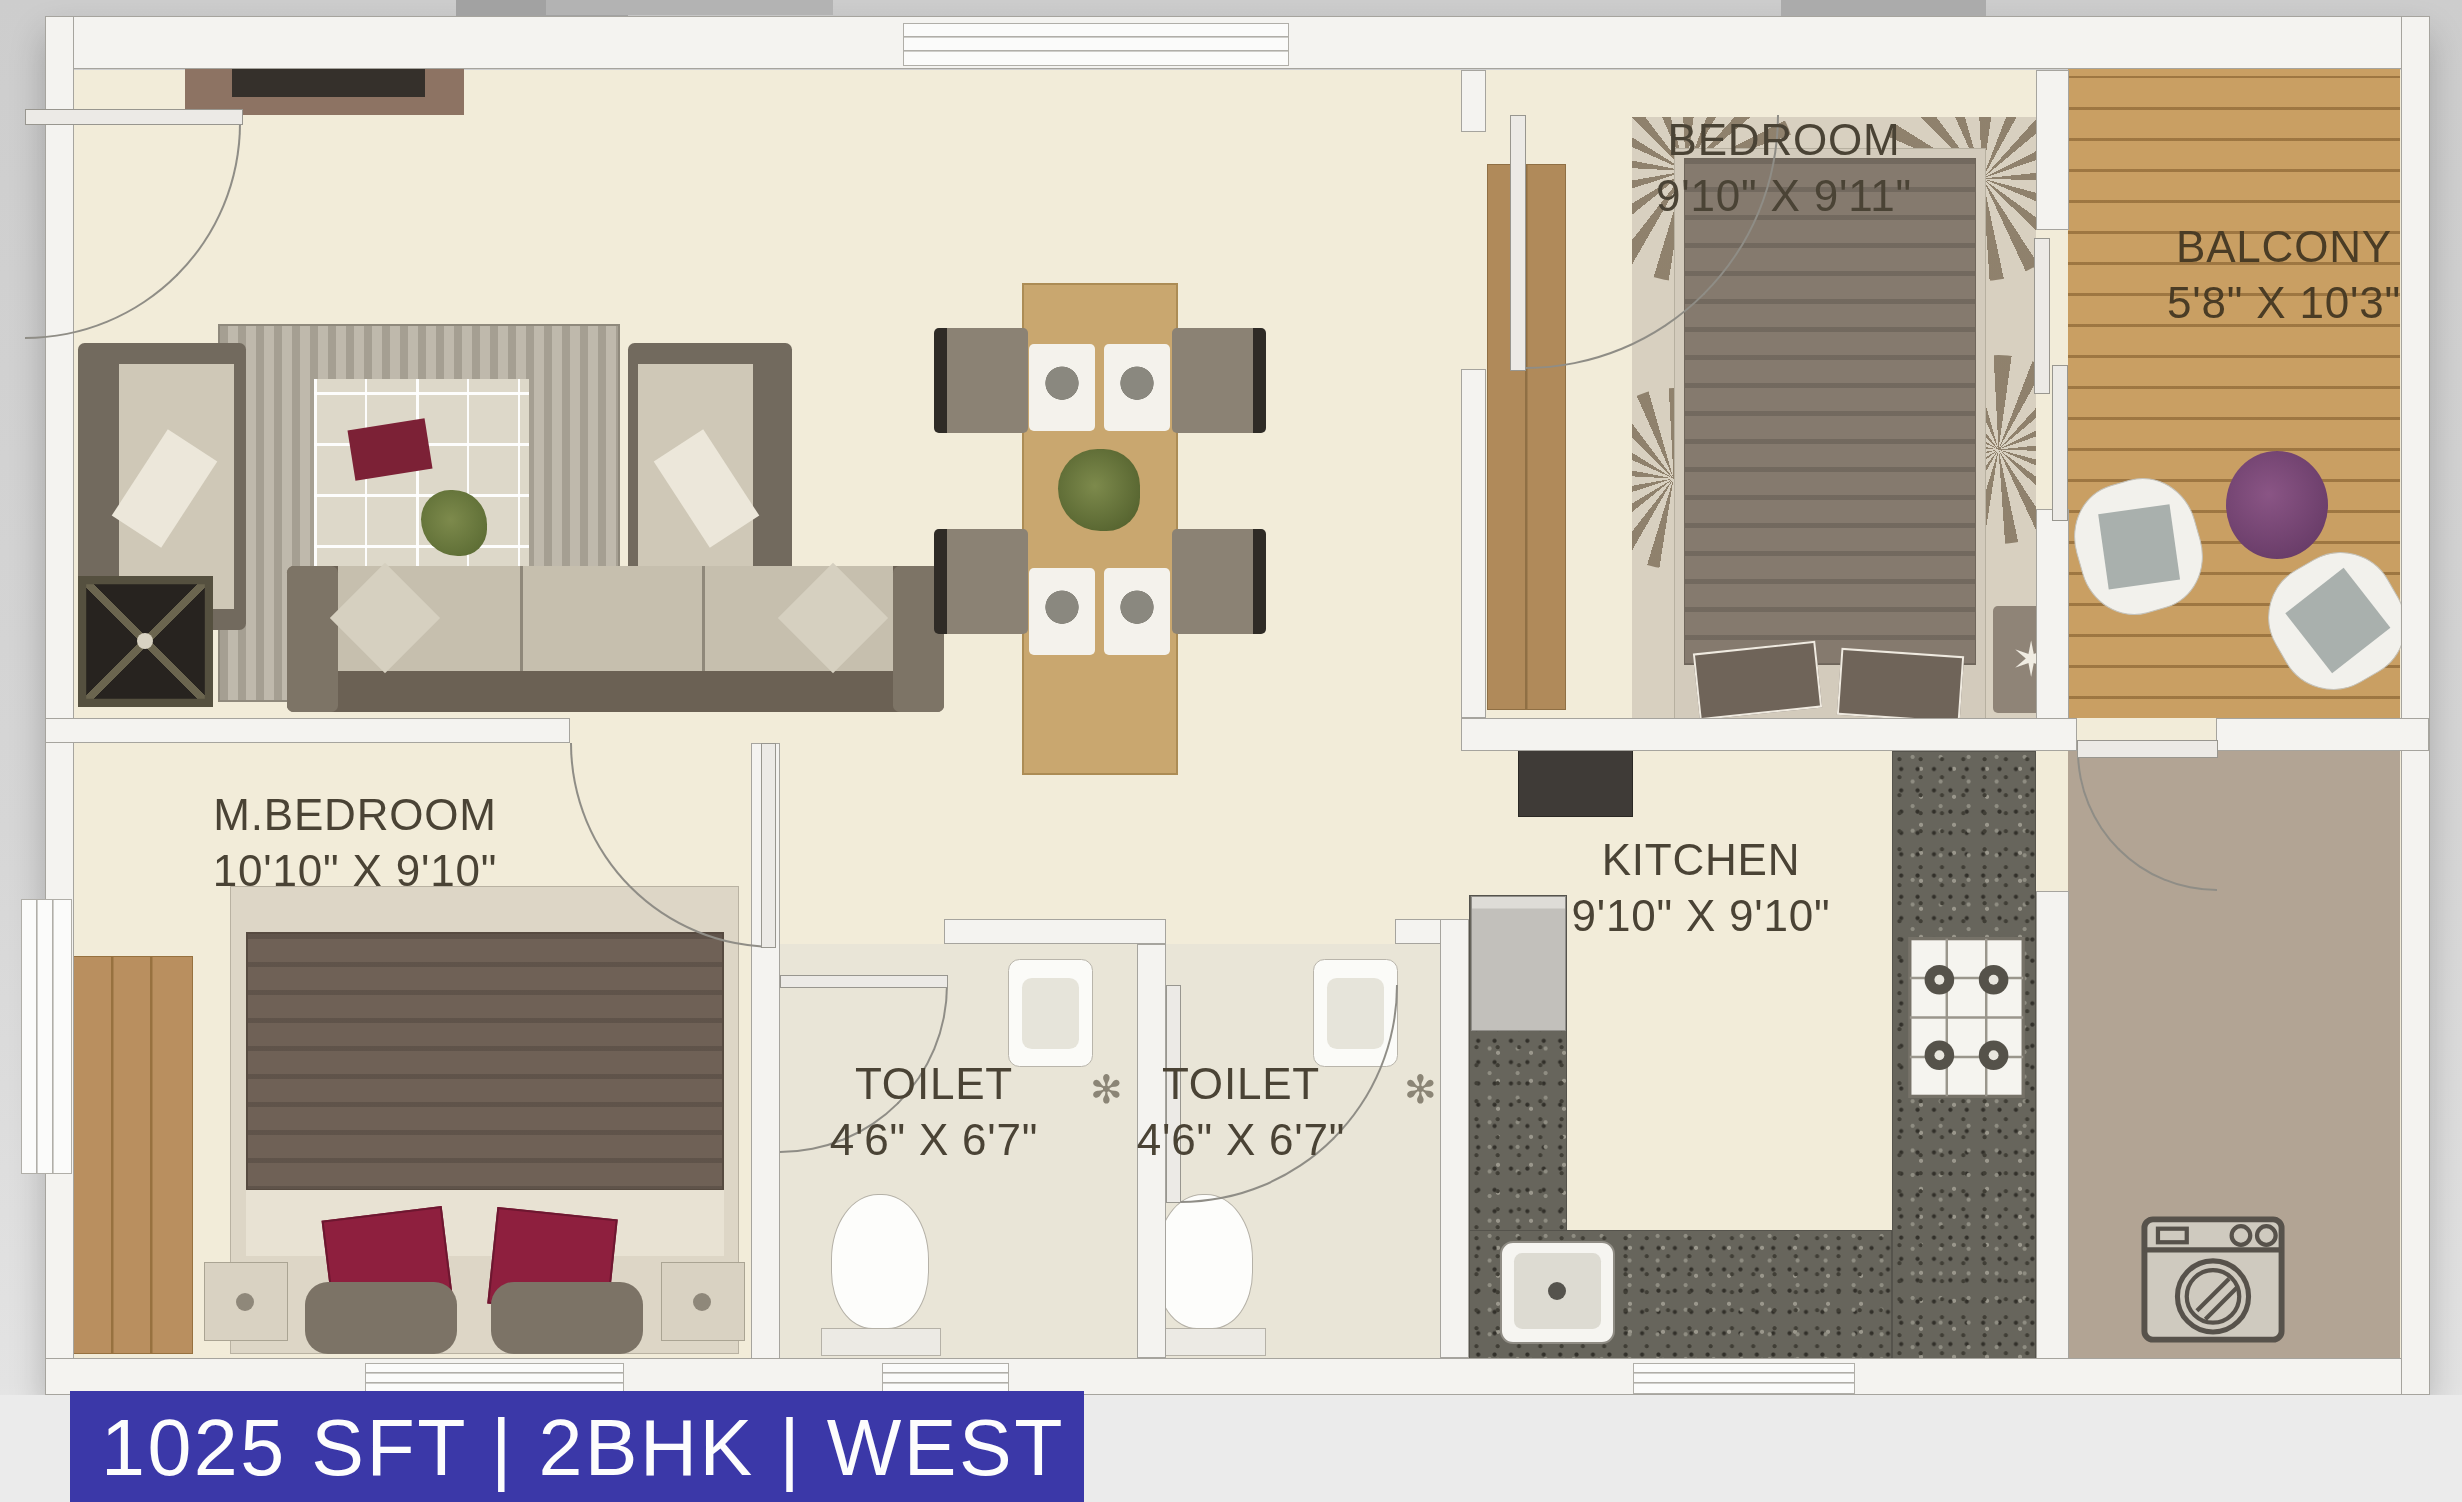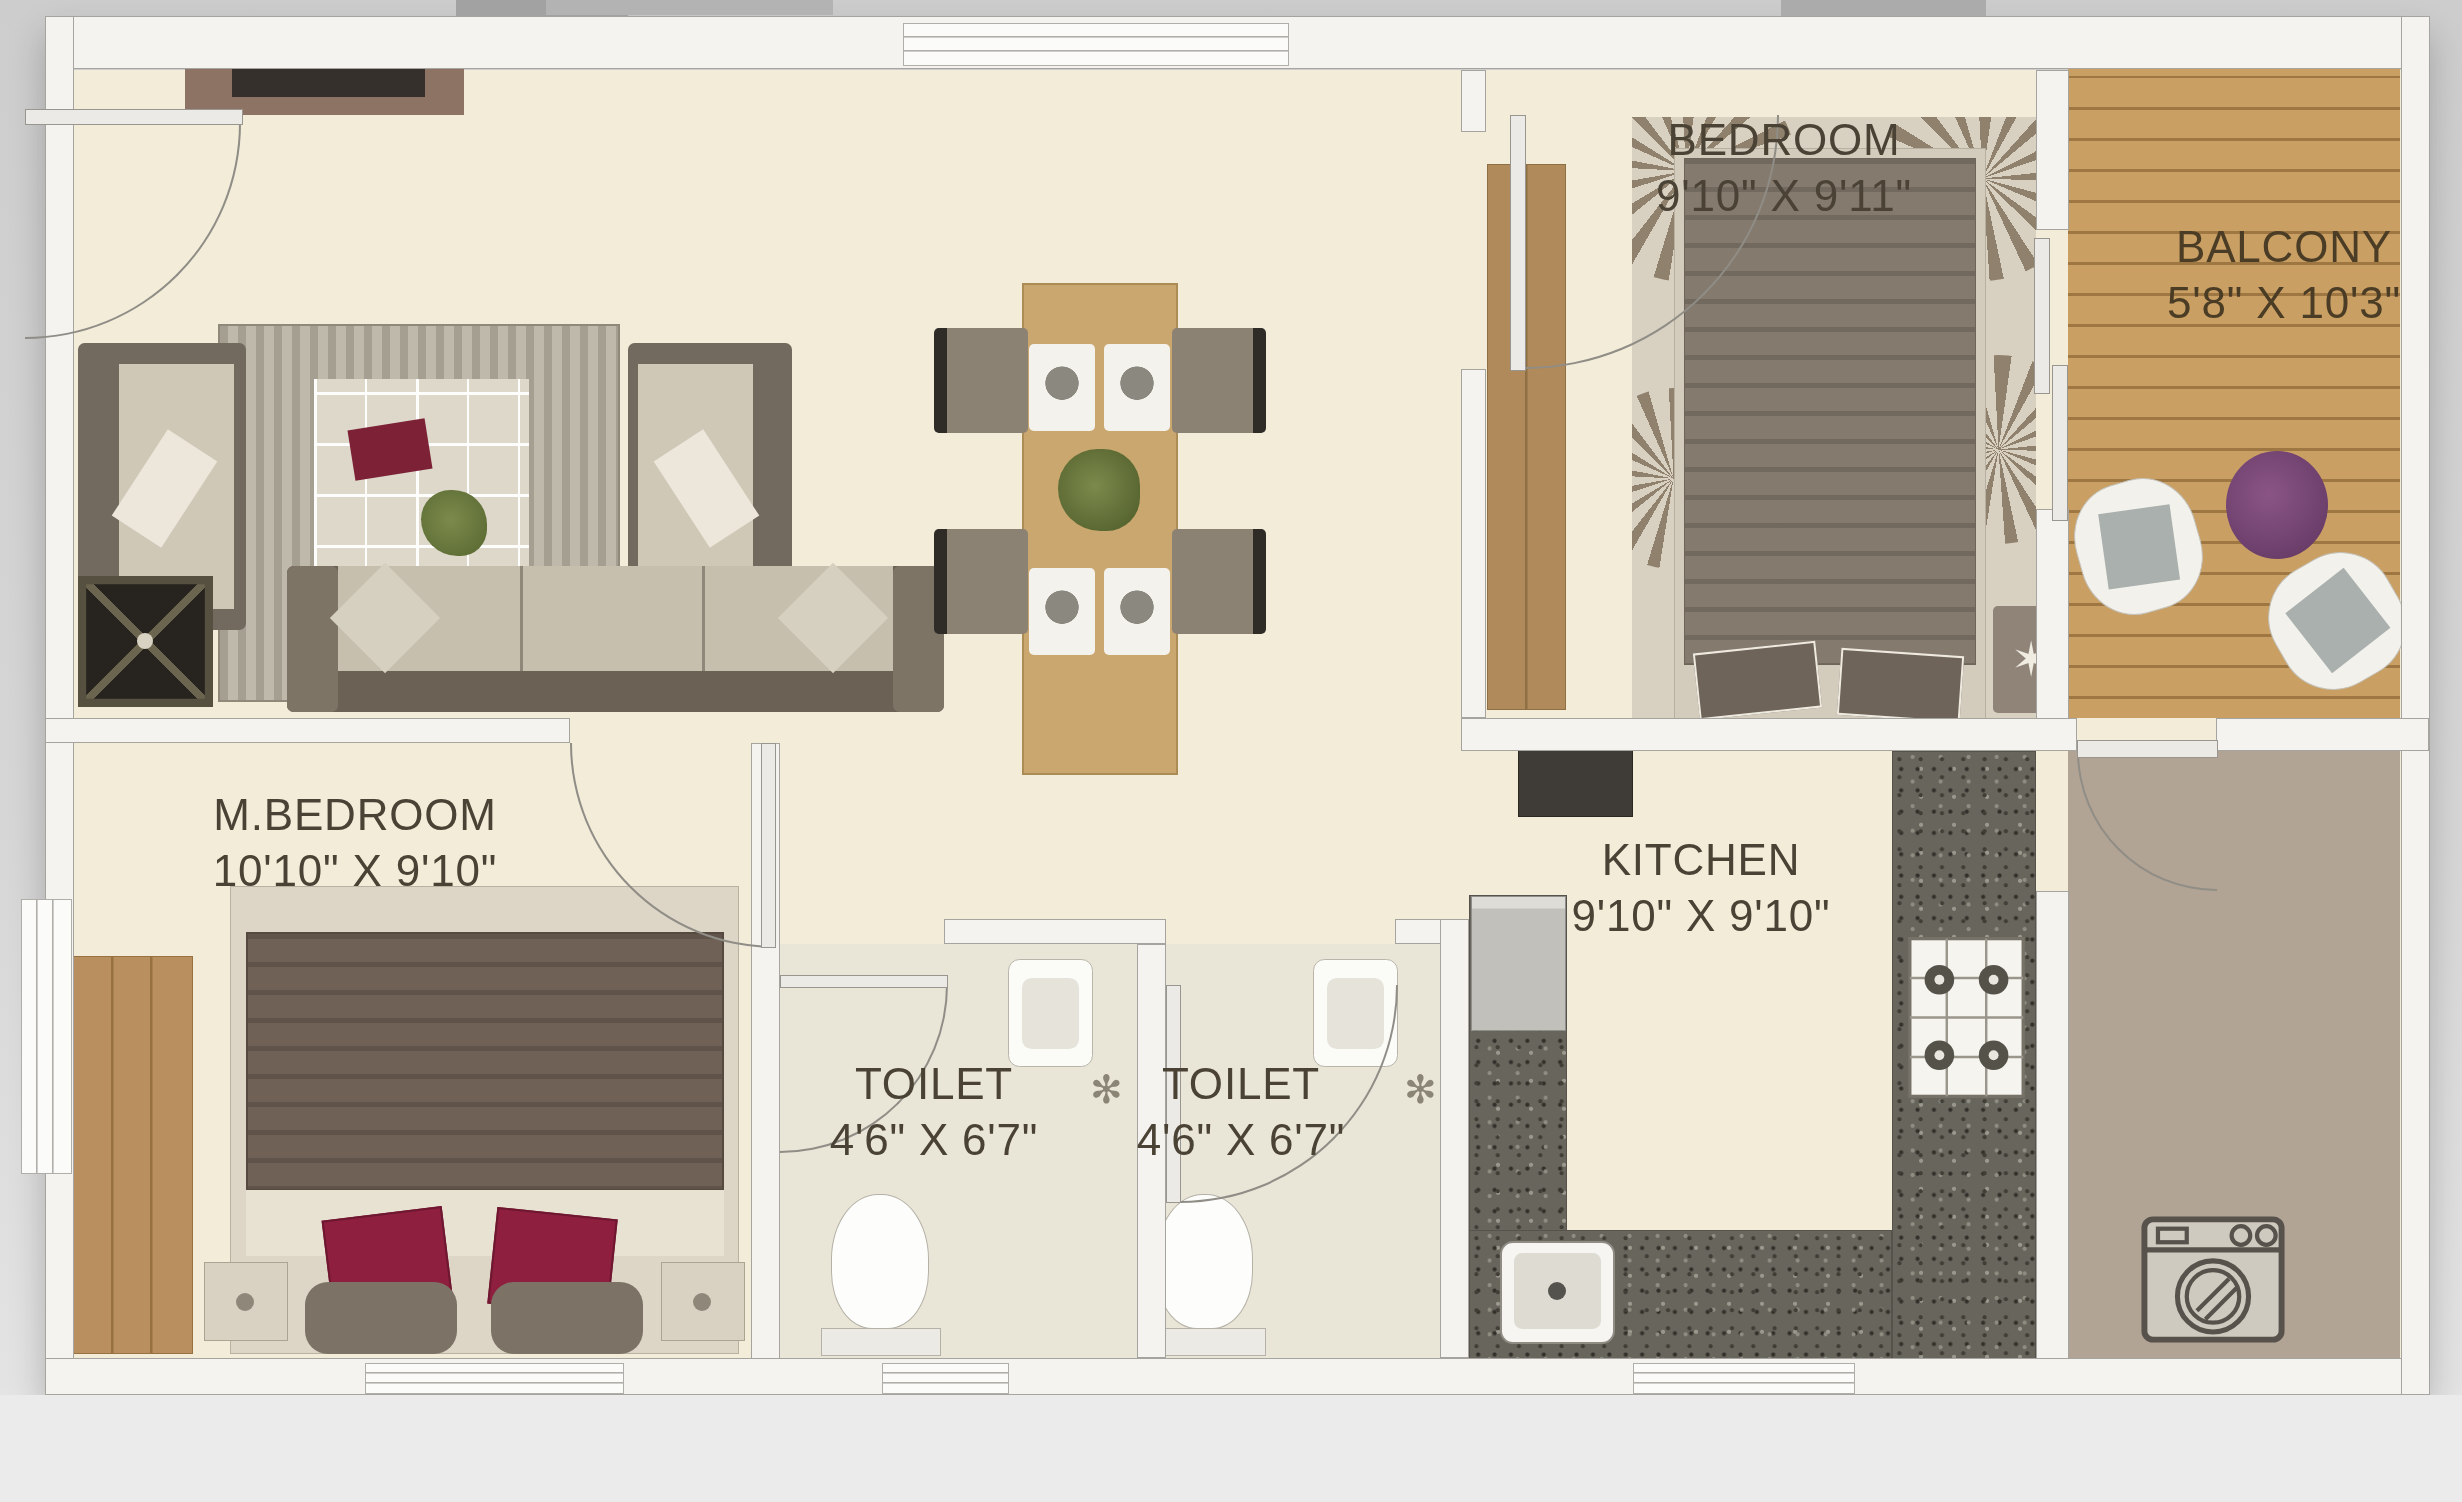--- a/index.html
+++ b/index.html
@@ -270,15 +270,16 @@
   <div class="roomlabel" style="left:1241px;top:1056px;">
     <div>TOILET</div>
     <div>4'6" X 6'7"</div>
   </div>
   <div class="roomlabel" style="left:1701px;top:832px;">
     <div>KITCHEN</div>
     <div>9'10" X 9'10"</div>
   </div>
 
   <div class="abs" style="left:0;top:1395px;width:2462px;height:108px;background:#ebebeb;z-index:5;"></div>
+  <div id="banner">1025 SFT | 2BHK | WEST</div>
 
 </div>
 
 
 </body></html>

